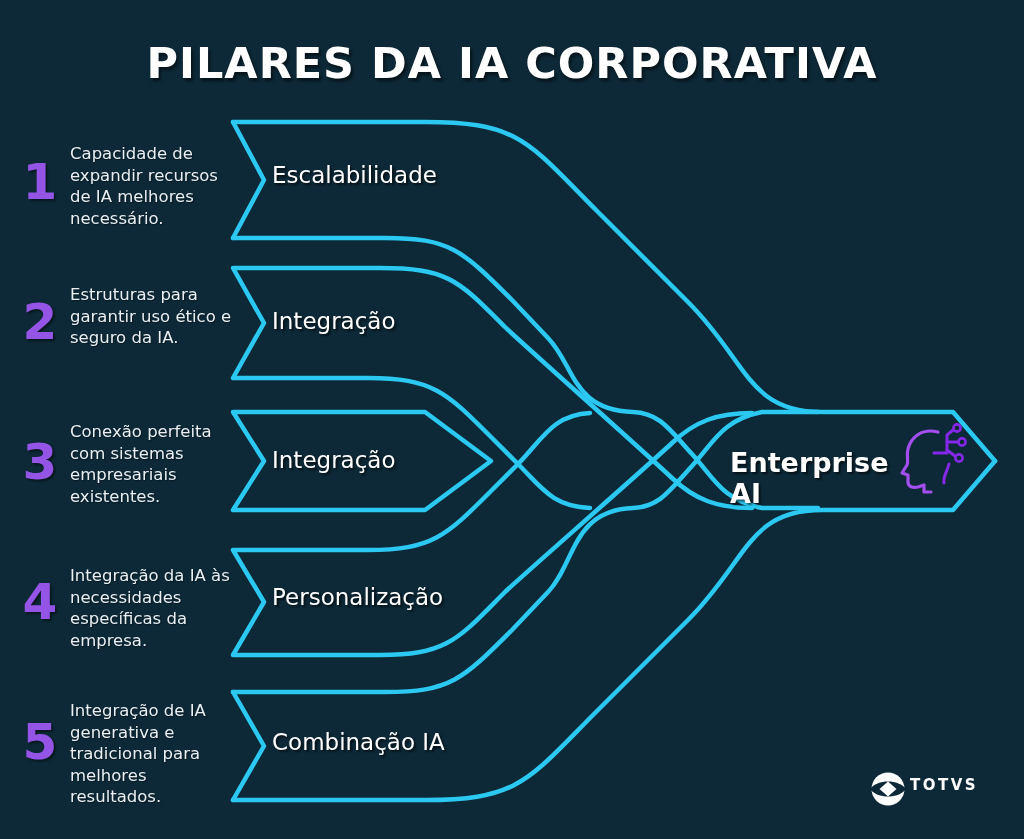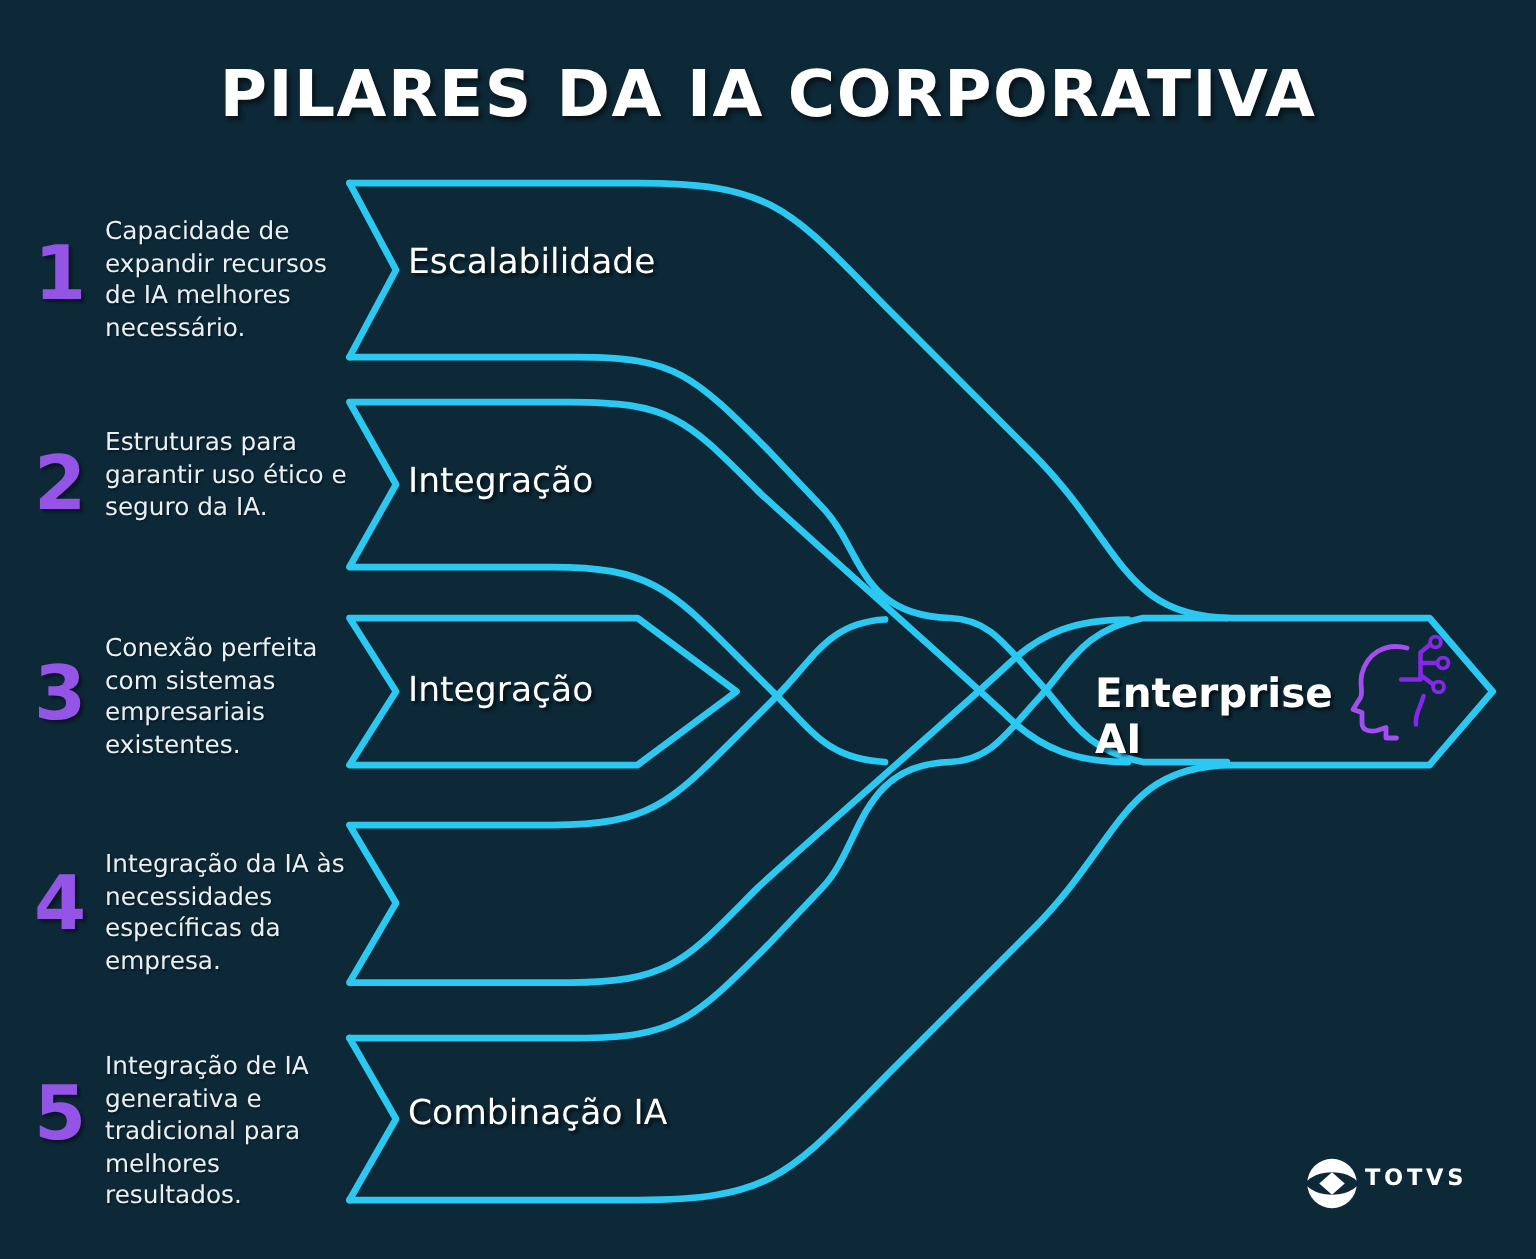--- a/index.html
+++ b/index.html
@@ -102,20 +102,21 @@
   <div class="num num-2">2</div>
   <div class="desc desc-2">Estruturas para garantir uso ético e seguro da IA.</div>
   <div class="blabel lab-2">Integração</div>
 
   <div class="num num-3">3</div>
   <div class="desc desc-3">Conexão perfeita com sistemas empresariais existentes.</div>
   <div class="blabel lab-3">Integração</div>
 
   <div class="num num-4">4</div>
   <div class="desc desc-4">Integração da IA às necessidades específicas da empresa.</div>
+  <div class="blabel lab-4">Personalização</div>
 
   <div class="num num-5">5</div>
   <div class="desc desc-5">Integração de IA generativa e tradicional para melhores resultados.</div>
   <div class="blabel lab-5">Combinação IA</div>
 
   <div class="result-label">Enterprise AI</div>
 
   <div class="brand-text">TOTVS</div>
 
 </div>

